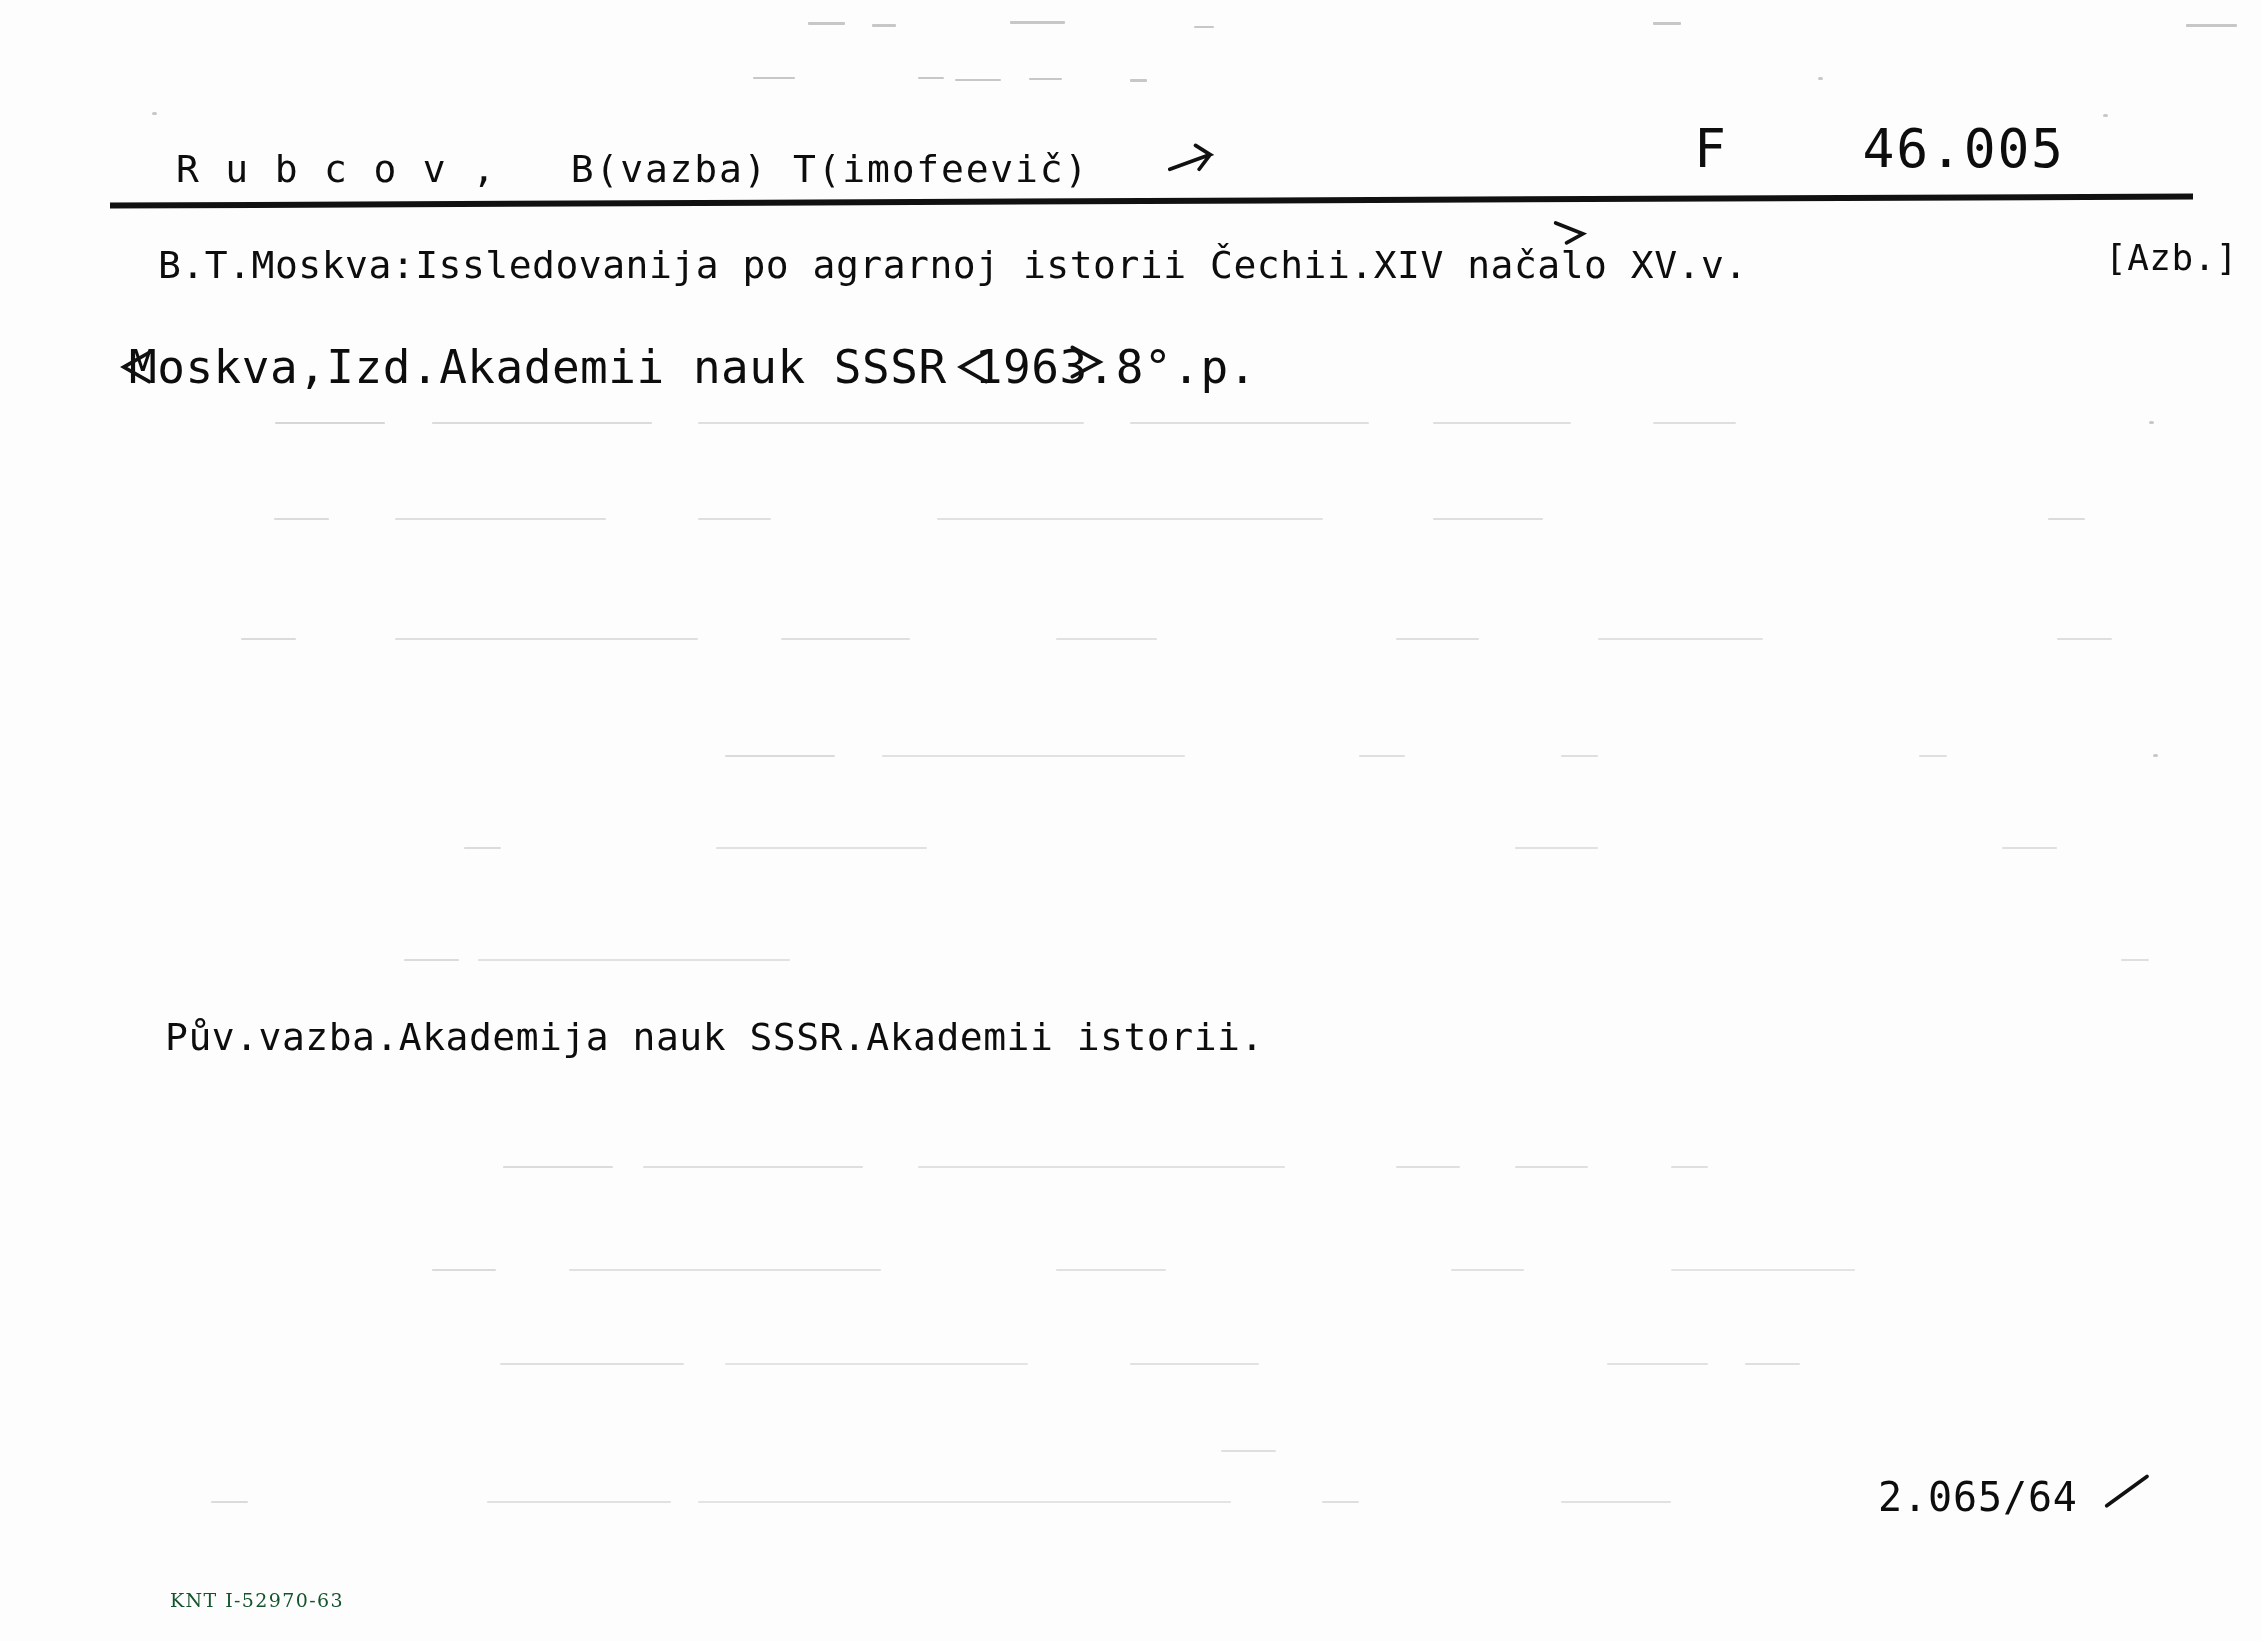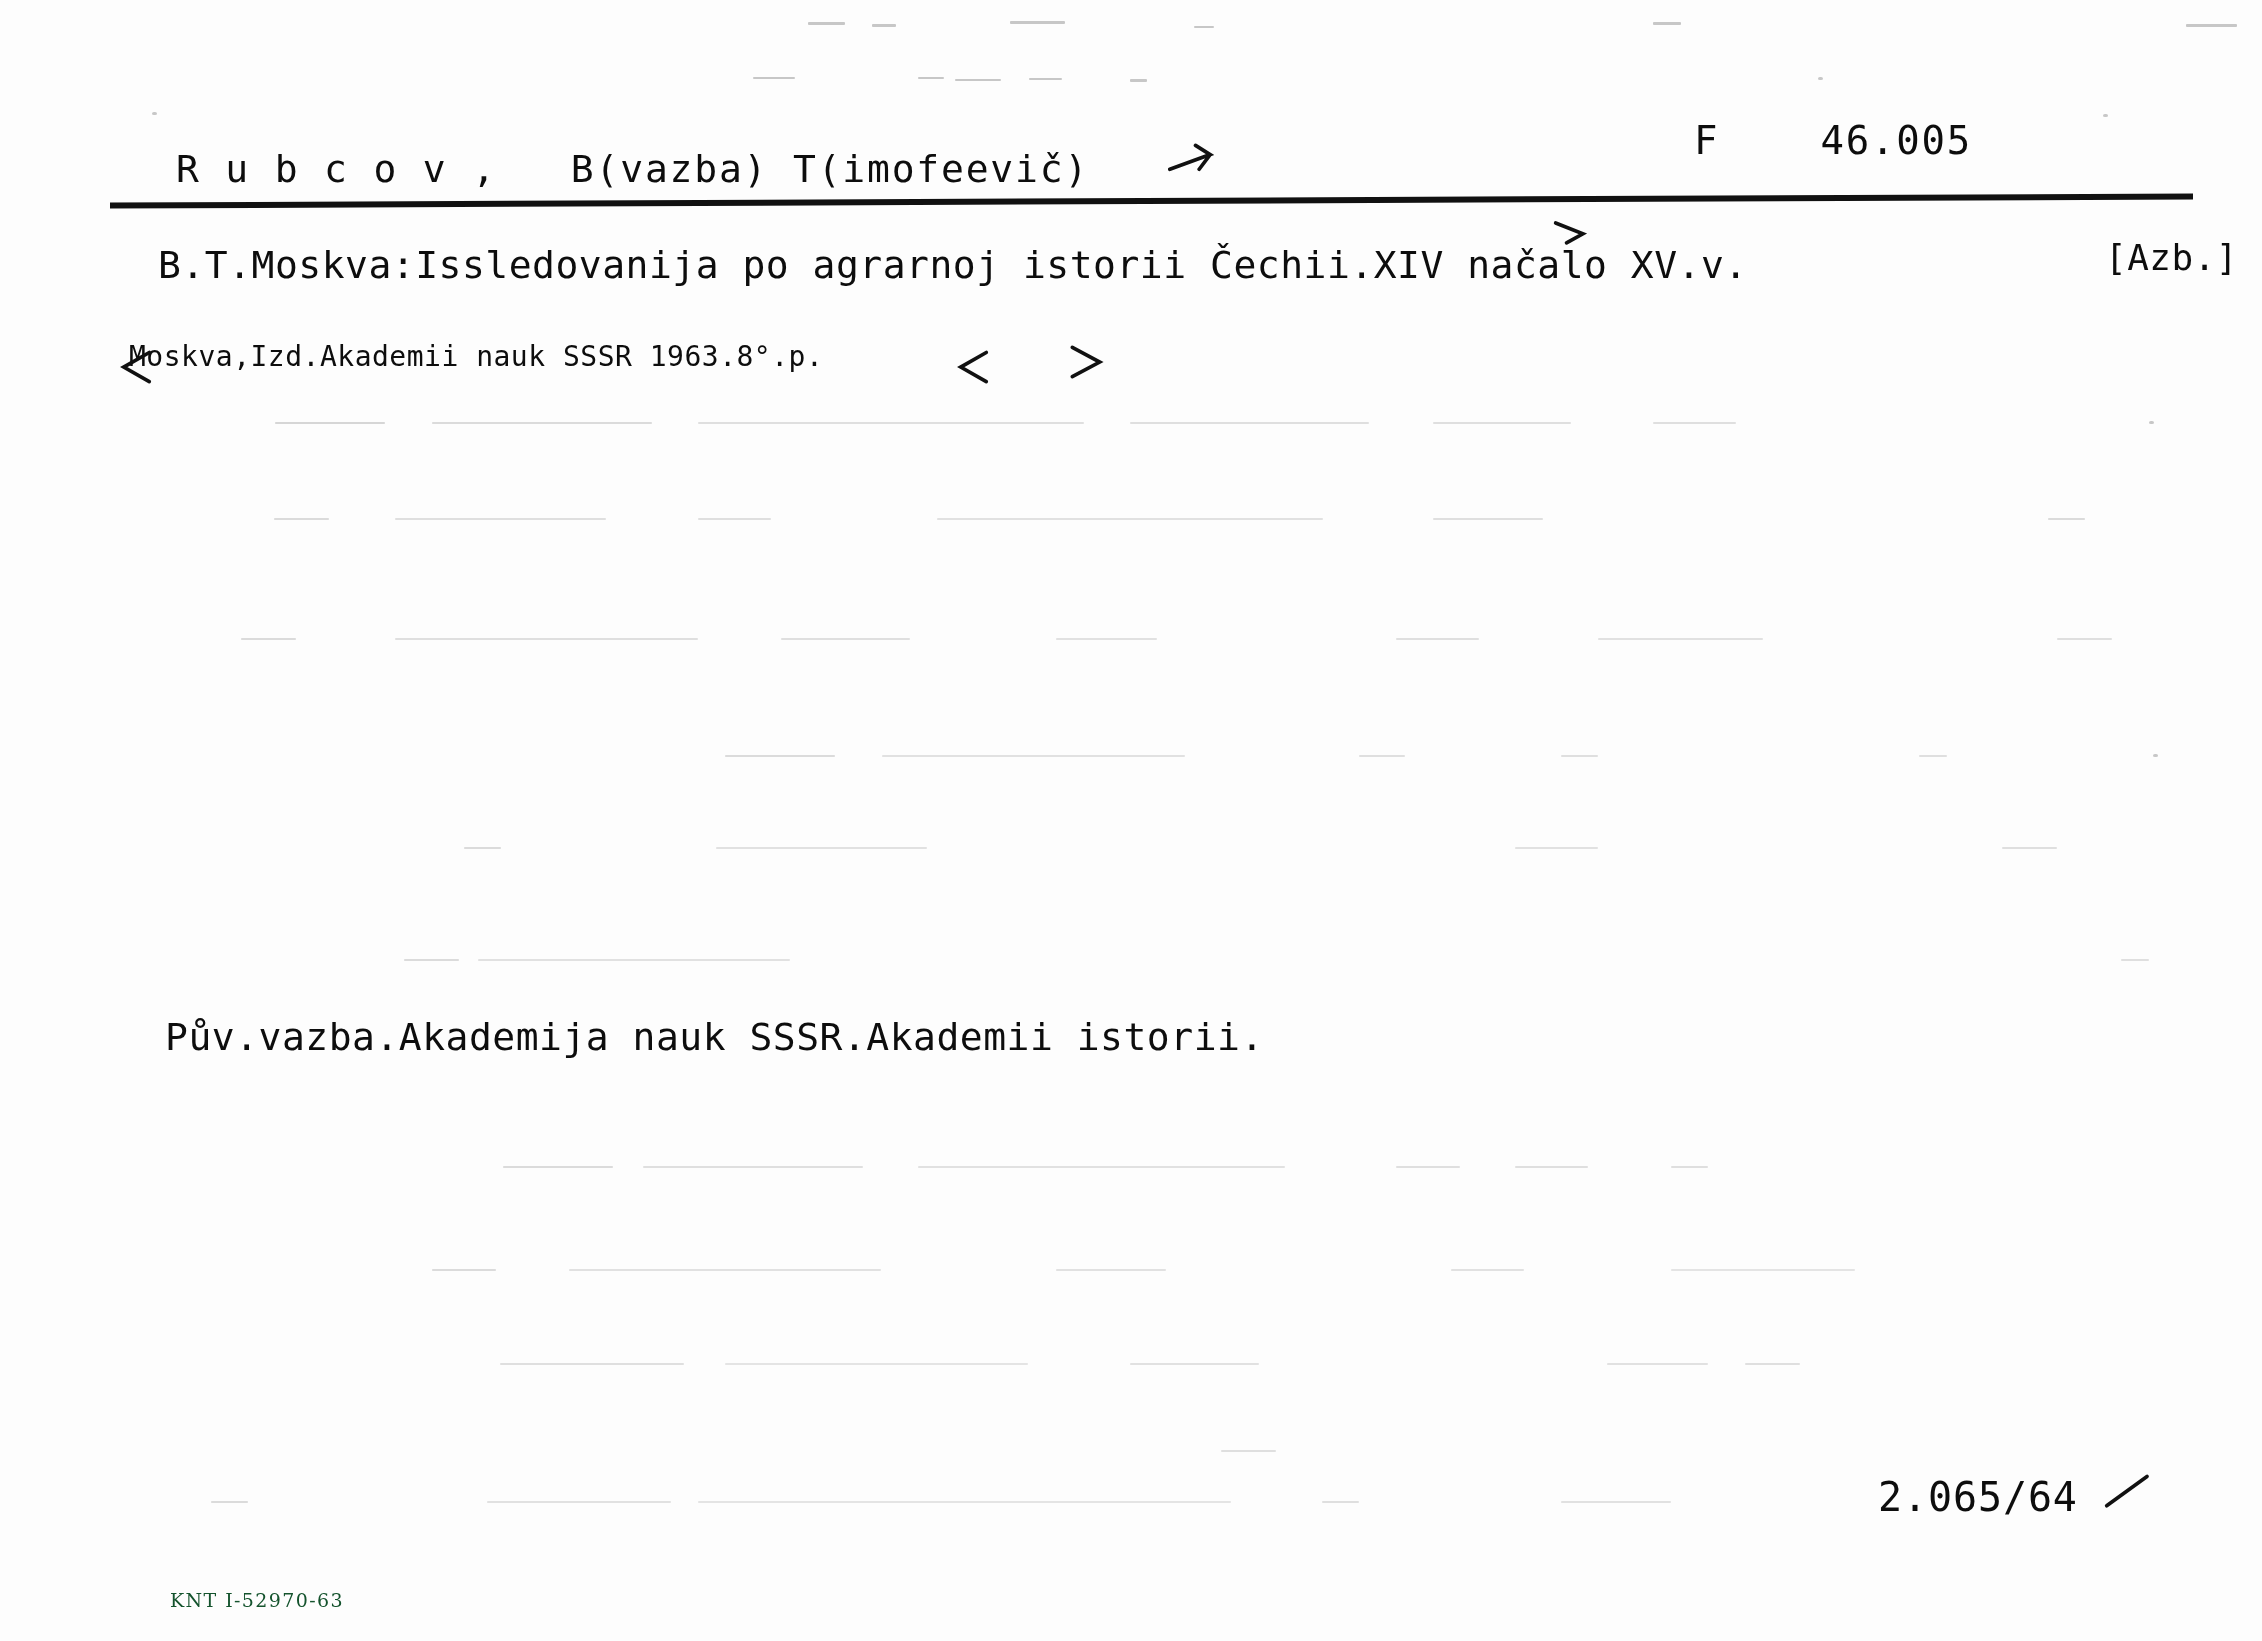--- a/index.html
+++ b/index.html
@@ -48,41 +48,41 @@
 
   #header-name {
     left: 176px;
     top: 147px;
     font-size: 38px;
     letter-spacing: 1.8px;
   }
   #shelfmark {
     left: 1694px;
     top: 118px;
-    font-size: 39px;
+    font-size: 53px;
     letter-spacing: 1.8px;
   }
   #rule {
     position: absolute;
     left: 110px;
     top: 198px;
     width: 2083px;
     height: 6.4px;
     background: #111;
     transform: rotate(-0.25deg);
   }
   #title-line1 {
     left: 158px;
     top: 243px;
     font-size: 38px;
   }
   #title-line2 {
     left: 129px;
     top: 340px;
-    font-size: 28px;
+    font-size: 46px;
   }
   #azb {
     left: 2089px;
     top: 237px;
     font-size: 36px;
     margin-left: 16px;
   }
   #note-line {
     left: 165px;
     top: 1015px;

